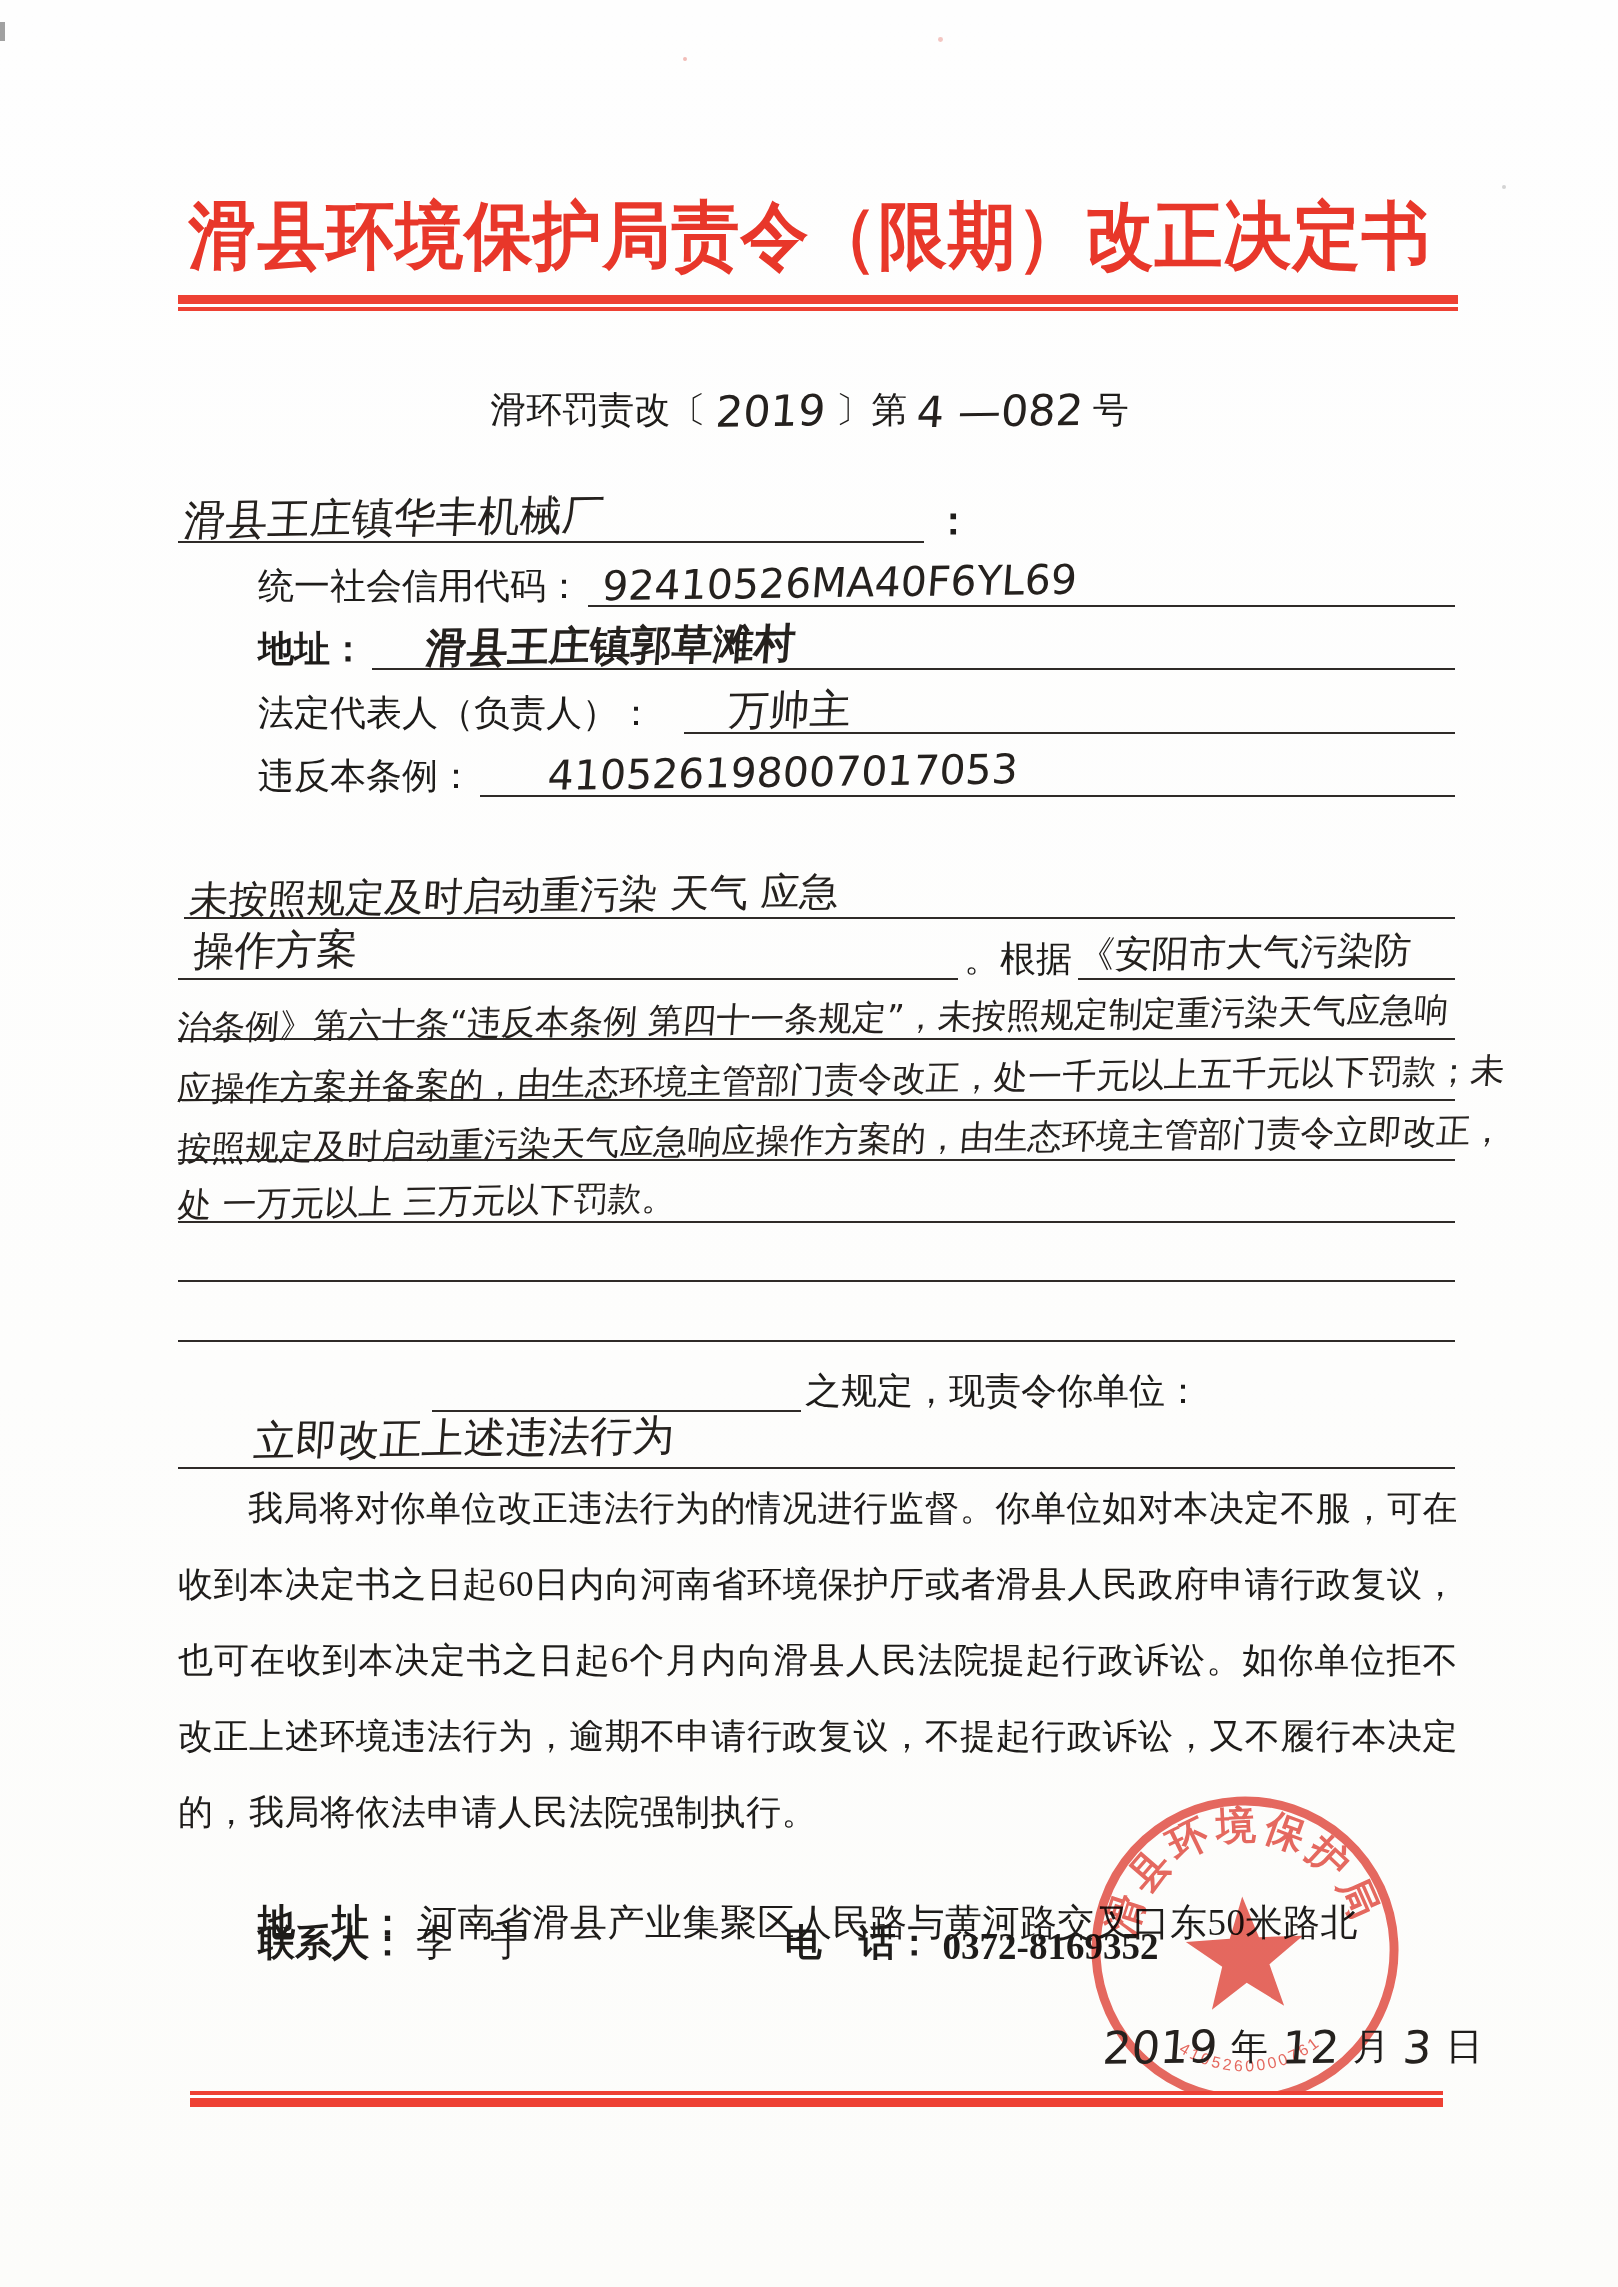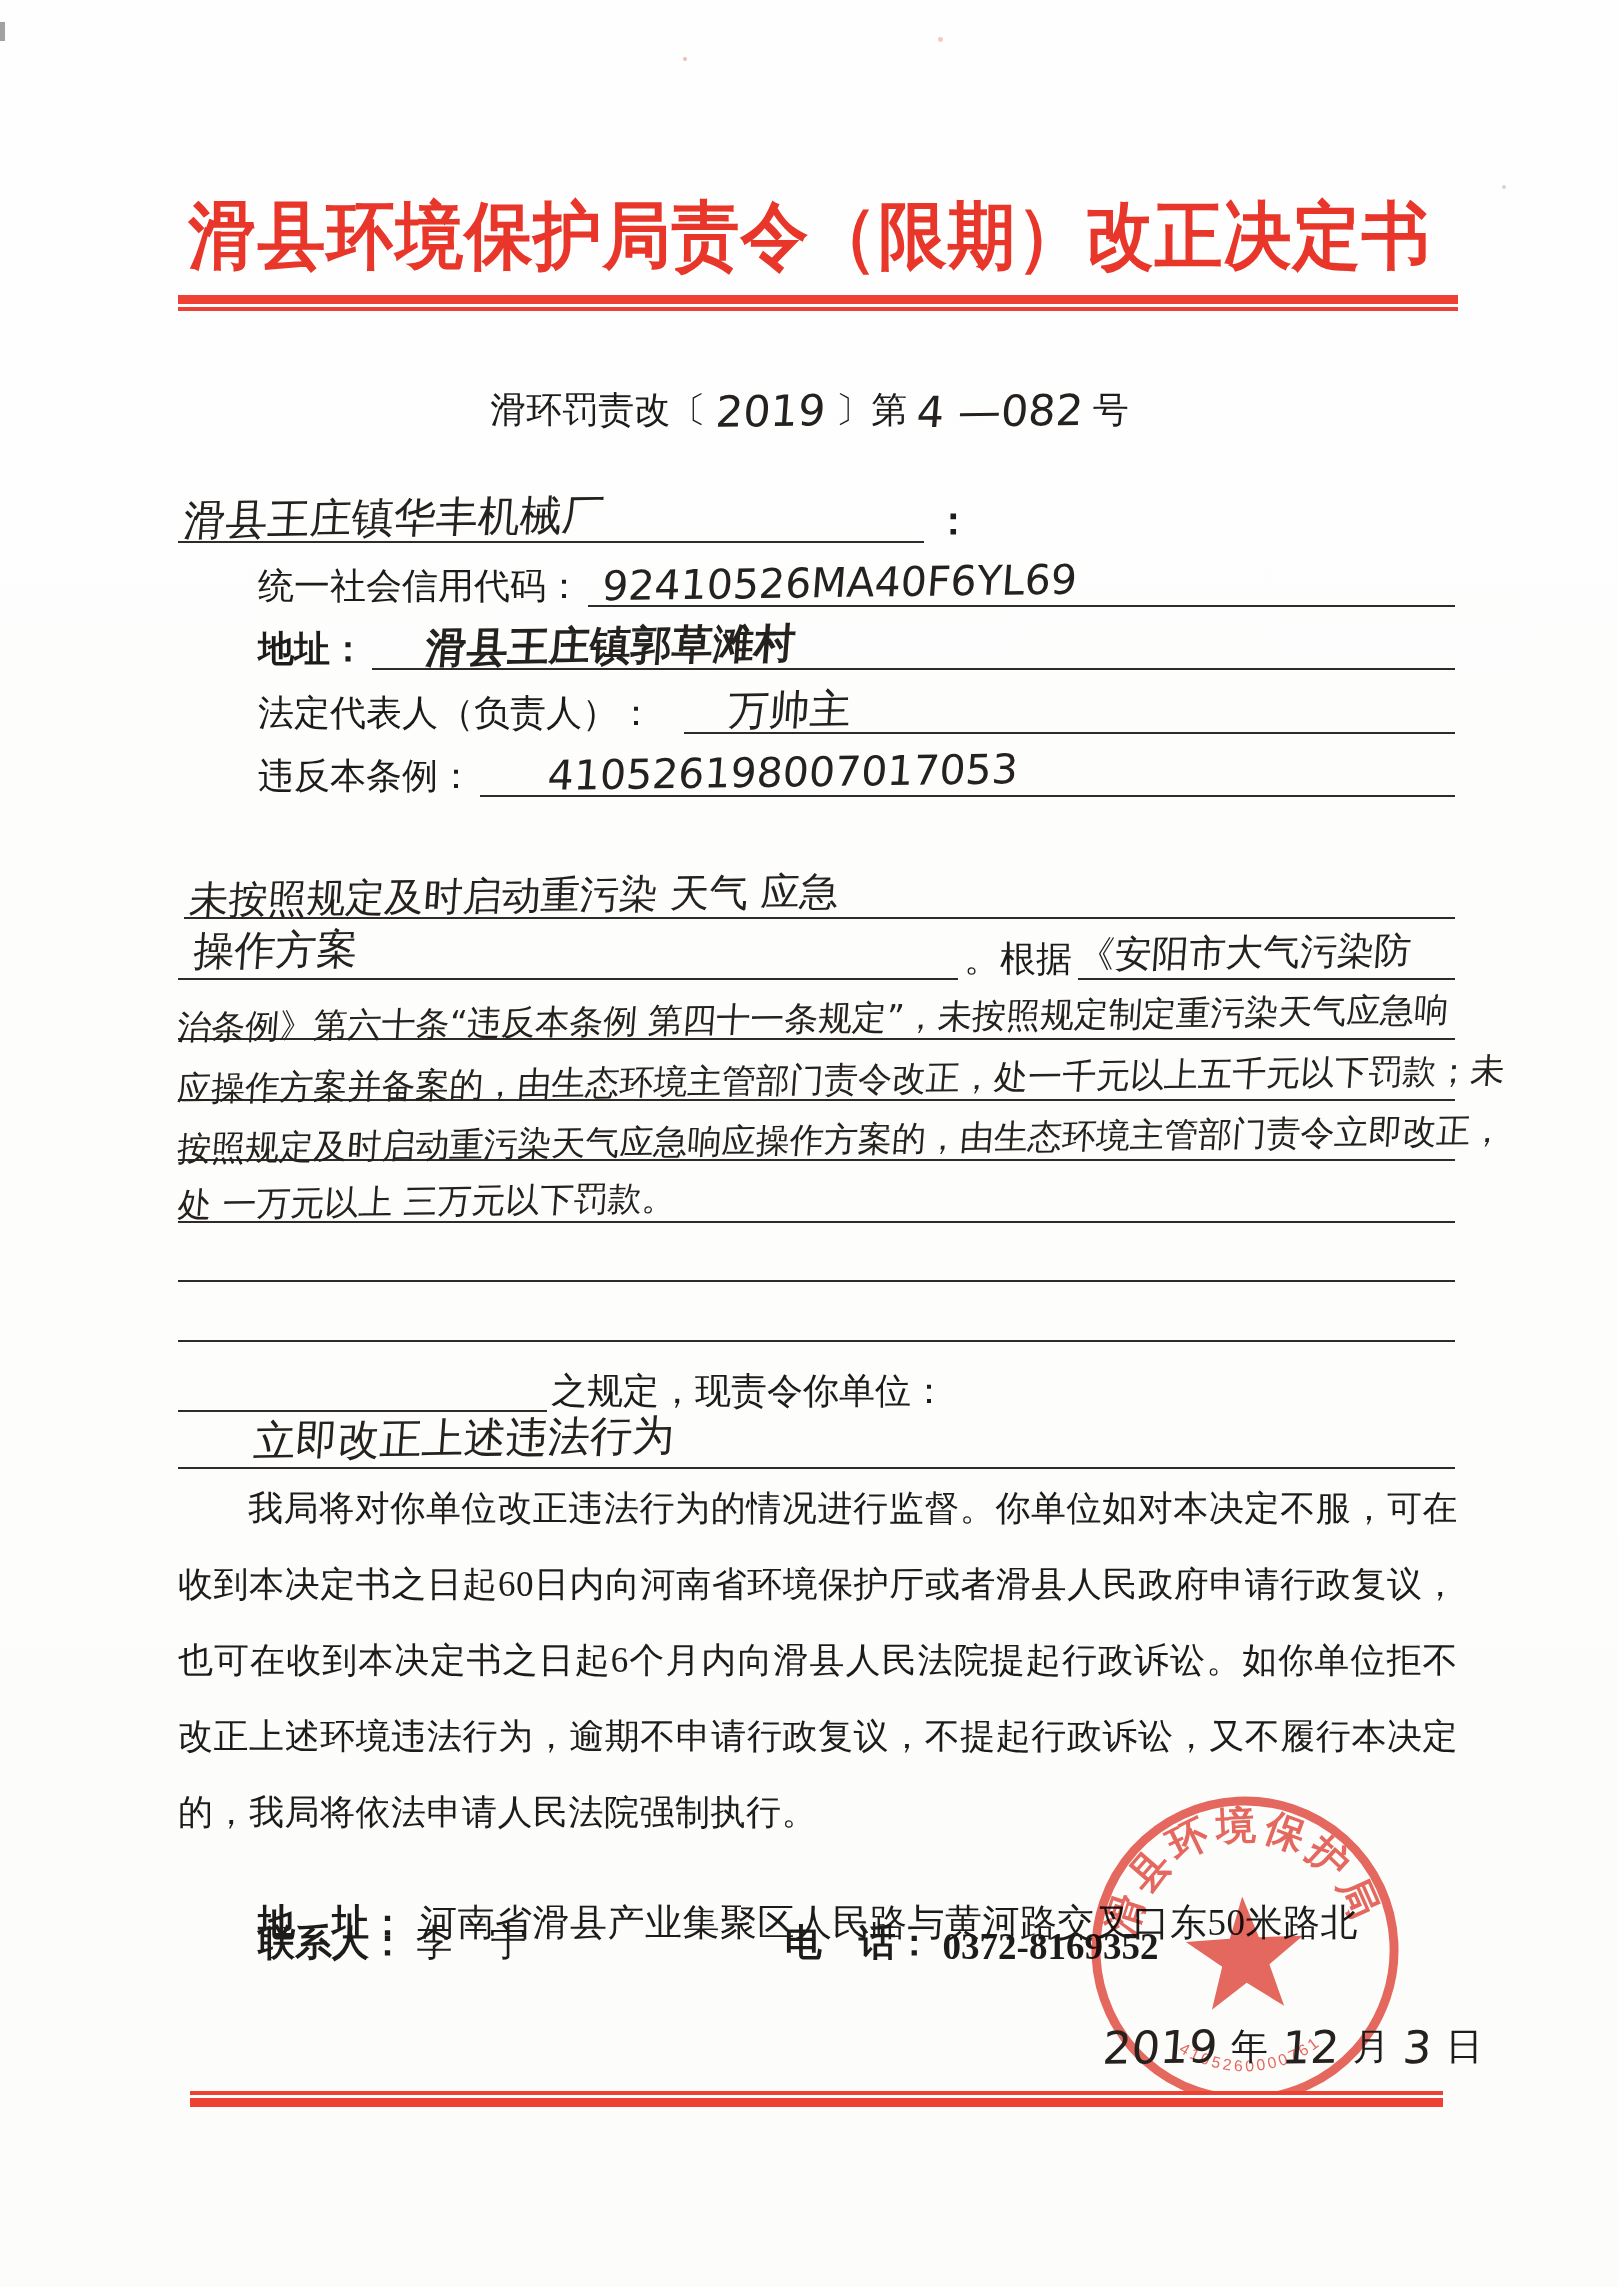--- a/index.html
+++ b/index.html
@@ -54,21 +54,21 @@
   .line2-row{top:925px;left:178px;right:164px;height:55px;display:flex;align-items:flex-end;}
   .line2-u1{width:780px;height:100%;display:flex;align-items:flex-end;}
   .line2-u1 .hand{font-size:41px;padding-left:15.6px;}
   .line2-mid{font-size:36px;padding:0 5.9px;white-space:nowrap;line-height:1.15;}
   .line2-u2{flex:1;height:100%;display:flex;align-items:flex-end;}
   .line2-u2 .hand{font-size:37px;}
   .basis-row{left:178px;right:164px;height:55px;display:flex;align-items:flex-end;}
   .basis-row .hand{font-size:34px;white-space:nowrap;line-height:1.15;}
   .empty-u{left:178px;right:164px;height:0;border-bottom:2px solid #2f2b28;}
   
-  .provision-row{top:1363px;left:178px;right:164px;height:49px;display:flex;align-items:flex-end;}
+  .provision-row{top:1363px;left:178px;right:164px;height:49px;display:flex;align-items:flex-end;justify-content:center;}
   .provision-blank{width:369px;height:100%;}
   .provision-text{font-size:36px;white-space:nowrap;line-height:1.15;margin-left:3.9px;}
   .order-row{top:1414px;left:178px;right:164px;height:53px;display:flex;align-items:flex-end;}
   .order-row .hand{font-size:42px;padding-left:76px;}
   
   .body-par{
     top:1471px;left:178px;width:1280px;
     font-size:35px;line-height:76px;
     text-align:justify;text-indent:2em;
     letter-spacing:0.5px;

